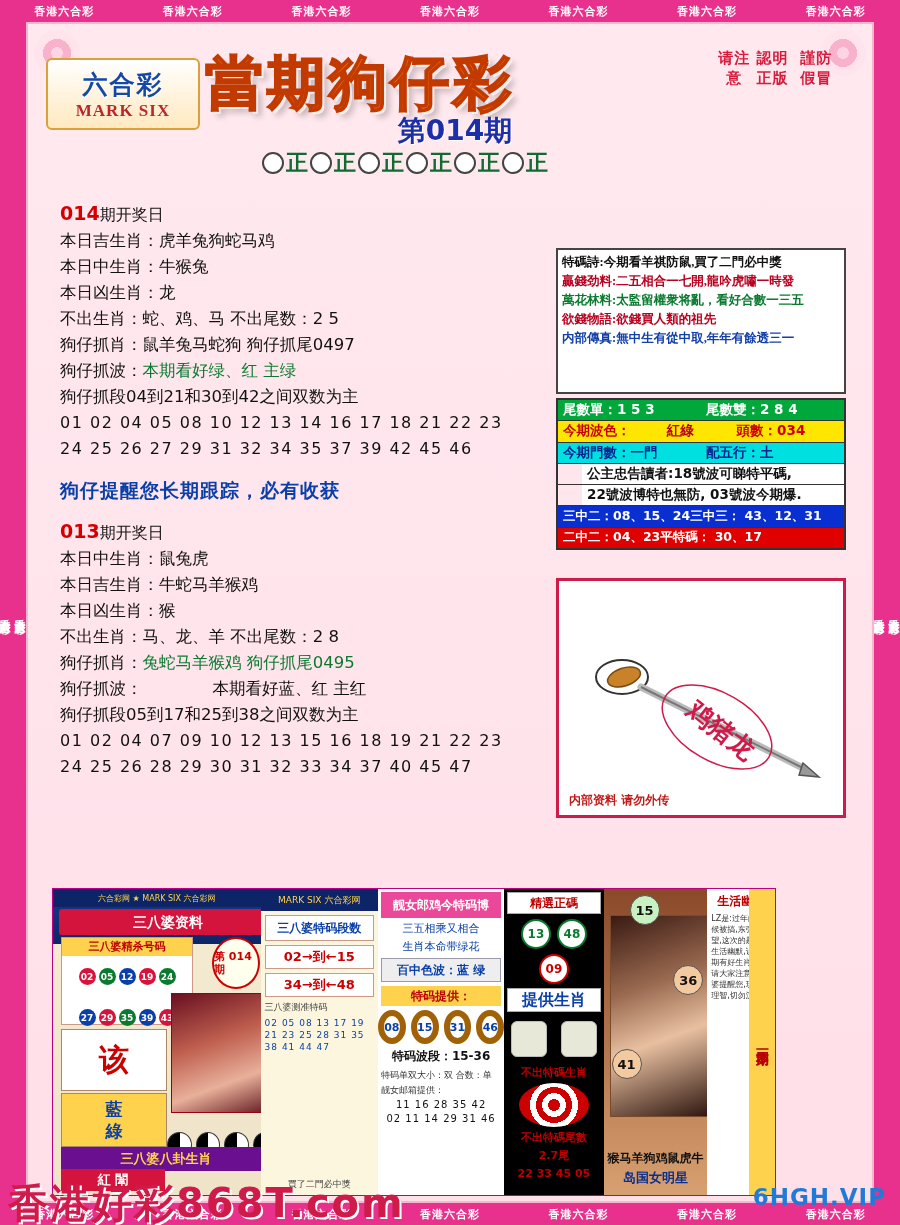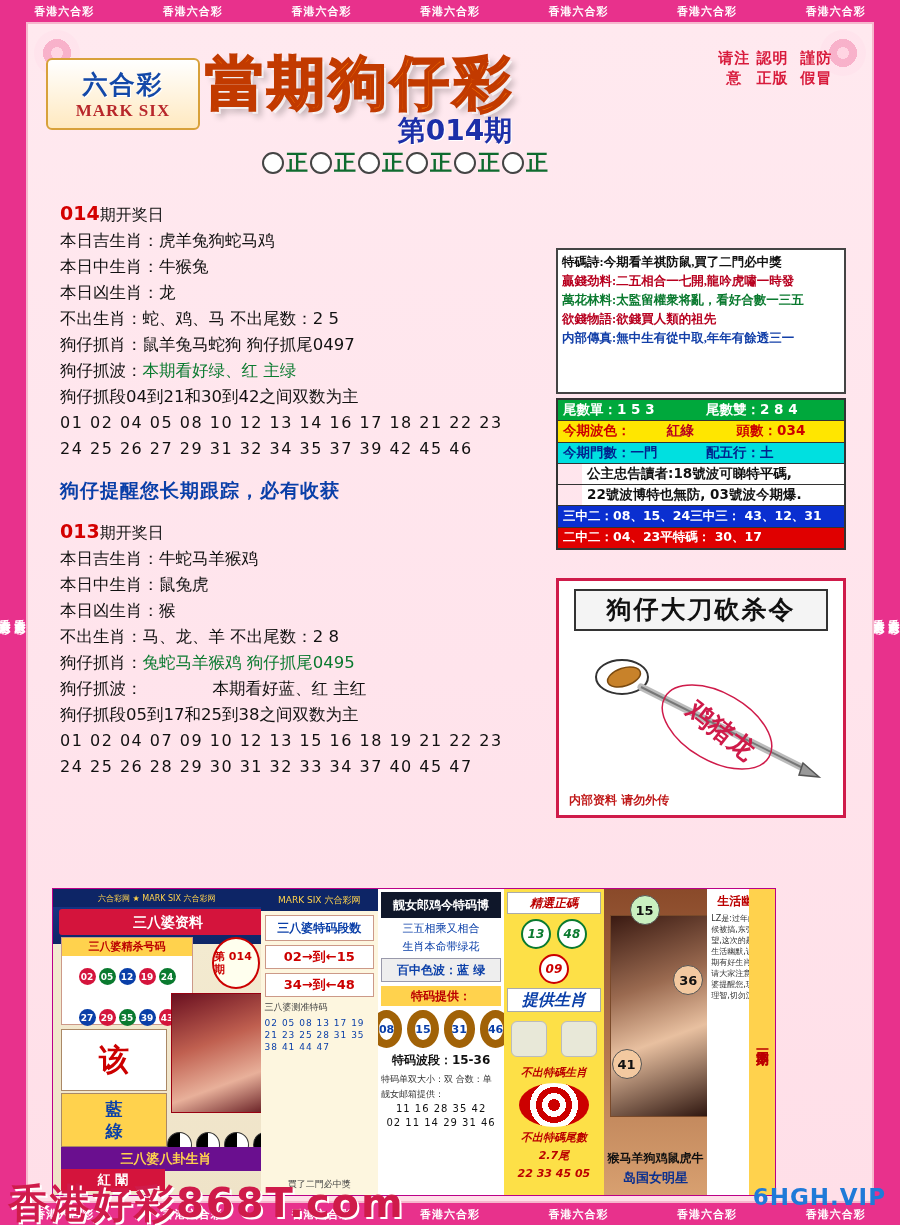--- a/index.html
+++ b/index.html
@@ -149,31 +149,31 @@
 
   #bs2{width:130px;background:#fdf6df;}
   #bs2 .hd{height:22px;background:#0d2566;color:#ffd24d;font-size:9px;display:flex;align-items:center;justify-content:center;}
   #bs2 .tt{margin:4px;height:24px;background:#fff;border:1px solid #c98;color:#0a3fa8;font-size:12px;font-weight:bold;text-align:center;line-height:24px;}
   #bs2 .arrow{margin:4px;height:22px;background:#fff;border:1px solid #c98;color:#c00;font-size:13px;font-weight:bold;text-align:center;line-height:22px;}
   #bs2 .small{margin:4px;font-size:9px;color:#444;line-height:12px;}
   #bs2 .bnum{margin:4px;font-size:9px;color:#0a3fa8;line-height:12px;letter-spacing:1px;}
   #bs2 .foot{position:absolute;bottom:4px;left:4px;right:4px;font-size:9px;color:#444;text-align:center;}
 
   #bs3{width:140px;background:#fff;}
-  #bs3 .hd{margin:3px;height:26px;background:#0f172a;color:#fff;font-size:12px;font-weight:bold;text-align:center;line-height:26px;}
+  #bs3 .hd{margin:3px;height:26px;background:#ec4899;color:#fff;font-size:12px;font-weight:bold;text-align:center;line-height:26px;}
   #bs3 .l{margin:3px;font-size:11px;color:#0a3fa8;text-align:center;line-height:15px;}
   #bs3 .bandrow{margin:4px 3px;height:22px;background:#eee;border:1px solid #99a;font-size:12px;font-weight:bold;color:#0a3fa8;text-align:center;line-height:22px;}
   #bs3 .tema{margin:4px 3px;height:20px;background:#ffd24d;color:#b00;font-size:12px;font-weight:bold;text-align:center;line-height:20px;}
   #bs3 .temaballs{display:flex;gap:5px;justify-content:center;margin:4px 0;}
-  #bs3 .tb{width:22px;height:22px;border-radius:50%;background:#fff;border:8px solid #a16207;color:#0a3fa8;font-size:11px;font-weight:bold;display:flex;align-items:center;justify-content:center;}
+  #bs3 .tb{width:22px;height:22px;border-radius:50%;background:#fff;border:6px solid #a16207;color:#0a3fa8;font-size:11px;font-weight:bold;display:flex;align-items:center;justify-content:center;}
   #bs3 .seg{margin:4px 3px;font-size:12px;font-weight:bold;color:#111;text-align:center;}
   #bs3 .tiny{margin:3px;font-size:9px;color:#333;line-height:12px;}
   #bs3 .numrow{margin:3px;font-size:10px;color:#111;letter-spacing:1px;text-align:center;}
 
-  #bs4{width:110px;background:#fde047;font-style:italic;}
+  #bs4{width:110px;background:#000000;}
   #bs4 .hd{margin:3px;height:20px;background:#fff;border:1px solid #aaa;font-size:12px;font-weight:bold;color:#b00;text-align:center;line-height:20px;}
   #bs4 .twoballs{display:flex;gap:6px;justify-content:center;margin:5px 0;}
   #bs4 .b{width:26px;height:26px;border-radius:50%;background:#fff;border:2px solid #0a7a2f;color:#0a7a2f;font-size:12px;font-weight:bold;display:flex;align-items:center;justify-content:center;}
   #bs4 .b2{width:26px;height:26px;border-radius:50%;background:#fff;border:2px solid #c00;color:#c00;font-size:12px;font-weight:bold;display:flex;align-items:center;justify-content:center;margin:0 auto;}
   #bs4 .prov{margin:4px 3px;height:22px;background:#fff;border:1px solid #aaa;font-size:16px;font-weight:bold;color:#0a3fa8;text-align:center;line-height:22px;}
   #bs4 .zodiac{height:46px;display:flex;align-items:center;justify-content:space-around;}
   #bs4 .zo{width:34px;height:34px;border-radius:6px;background:#e8e8d8;border:1px solid #bbb;}
   #bs4 .txt{margin:3px;font-size:11px;color:#b00;text-align:center;font-weight:bold;line-height:15px;}
   #bs4 .target{width:70px;height:44px;margin:2px auto;border-radius:50%;background:
      radial-gradient(circle,#c00 0 6px,#fff 6px 12px,#c00 12px 18px,#fff 18px 24px,#c00 24px 30px);}
@@ -290,22 +290,22 @@
       <div class="numline">24 25 26 27 29 31 32 34 35 37 39 42 45 46</div>
     </div>
   </div>
 
   <div id="tip">狗仔提醒您长期跟踪，必有收获</div>
 
   <div id="left-col2" style="position:absolute;left:60px;top:518px;width:470px;font-size:16.5px;line-height:26px;color:#111;">
     <div class="issue-head">
       <span>013</span><span class="sub">期开奖日</span>
     </div>
+    <div class="row"><span>本日中生肖：</span><span>鼠兔虎</span></div>
     <div class="row"><span>本日吉生肖：</span><span>牛蛇马羊猴鸡</span></div>
-    <div class="row"><span>本日中生肖：</span><span>鼠兔虎</span></div>
     <div class="row"><span>本日凶生肖：</span><span>猴</span></div>
     <div class="row"><span>不出生肖：</span><span>马、龙、羊 不出尾数：2 8</span></div>
     <div class="row"><span>狗仔抓肖：</span><span class="hl-green">兔蛇马羊猴鸡  狗仔抓尾0495</span></div>
     <div class="row"><span>狗仔抓波：</span><span style="padding-left:70px">本期看好蓝、红  主红</span></div>
     <div class="row"><span>狗仔抓段</span><span>05到17和25到38之间双数为主</span></div>
     <div class="numline">01 02 04 07 09 10 12 13 15 16 18 19 21 22 23</div>
     <div class="numline">24 25 26 28 29 30 31 32 33 34 37 40 45 47</div>
   </div>
 
   <div id="poem-box">
@@ -338,21 +338,20 @@
     </div>
     <div class="r">
       <div class="c bg-blue" style="flex:1;font-size:12.5px">三中二：08、15、24三中三： 43、12、31</div>
     </div>
     <div class="r">
       <div class="c bg-red" style="flex:1;font-size:12.5px">二中二：04、23平特碼： 30、17</div>
     </div>
   </div>
 
   <div id="knife-box">
-    <div id="knife-title">狗仔大刀砍杀令</div>
     <svg id="knife-art" viewBox="0 0 270 150">
       <ellipse cx="55" cy="42" rx="26" ry="17" fill="#ffffff" stroke="#333" stroke-width="2"></ellipse>
       <ellipse cx="57" cy="42" rx="17" ry="9" fill="#c8822a" stroke="#7a4a10" stroke-width="1.5" transform="rotate(-18 57 42)"></ellipse>
       <line x1="74" y1="52" x2="238" y2="134" stroke="#bbb" stroke-width="7" stroke-linecap="round"></line>
       <line x1="74" y1="52" x2="238" y2="134" stroke="#777" stroke-width="2"></line>
       <polygon points="236,128 252,142 232,140" fill="#999" stroke="#555" stroke-width="1.5"></polygon>
       <ellipse cx="150" cy="92" rx="60" ry="34" fill="none" stroke="#cf1b4a" stroke-width="1.5" transform="rotate(30 150 92)"></ellipse>
       <text x="118" y="78" font-size="26" font-weight="bold" fill="#cf1b4a" transform="rotate(38 118 78)" font-family="DejaVu Sans">鸡猪龙</text>
     </svg>
     <div id="knife-note">内部资料 请勿外传</div>

